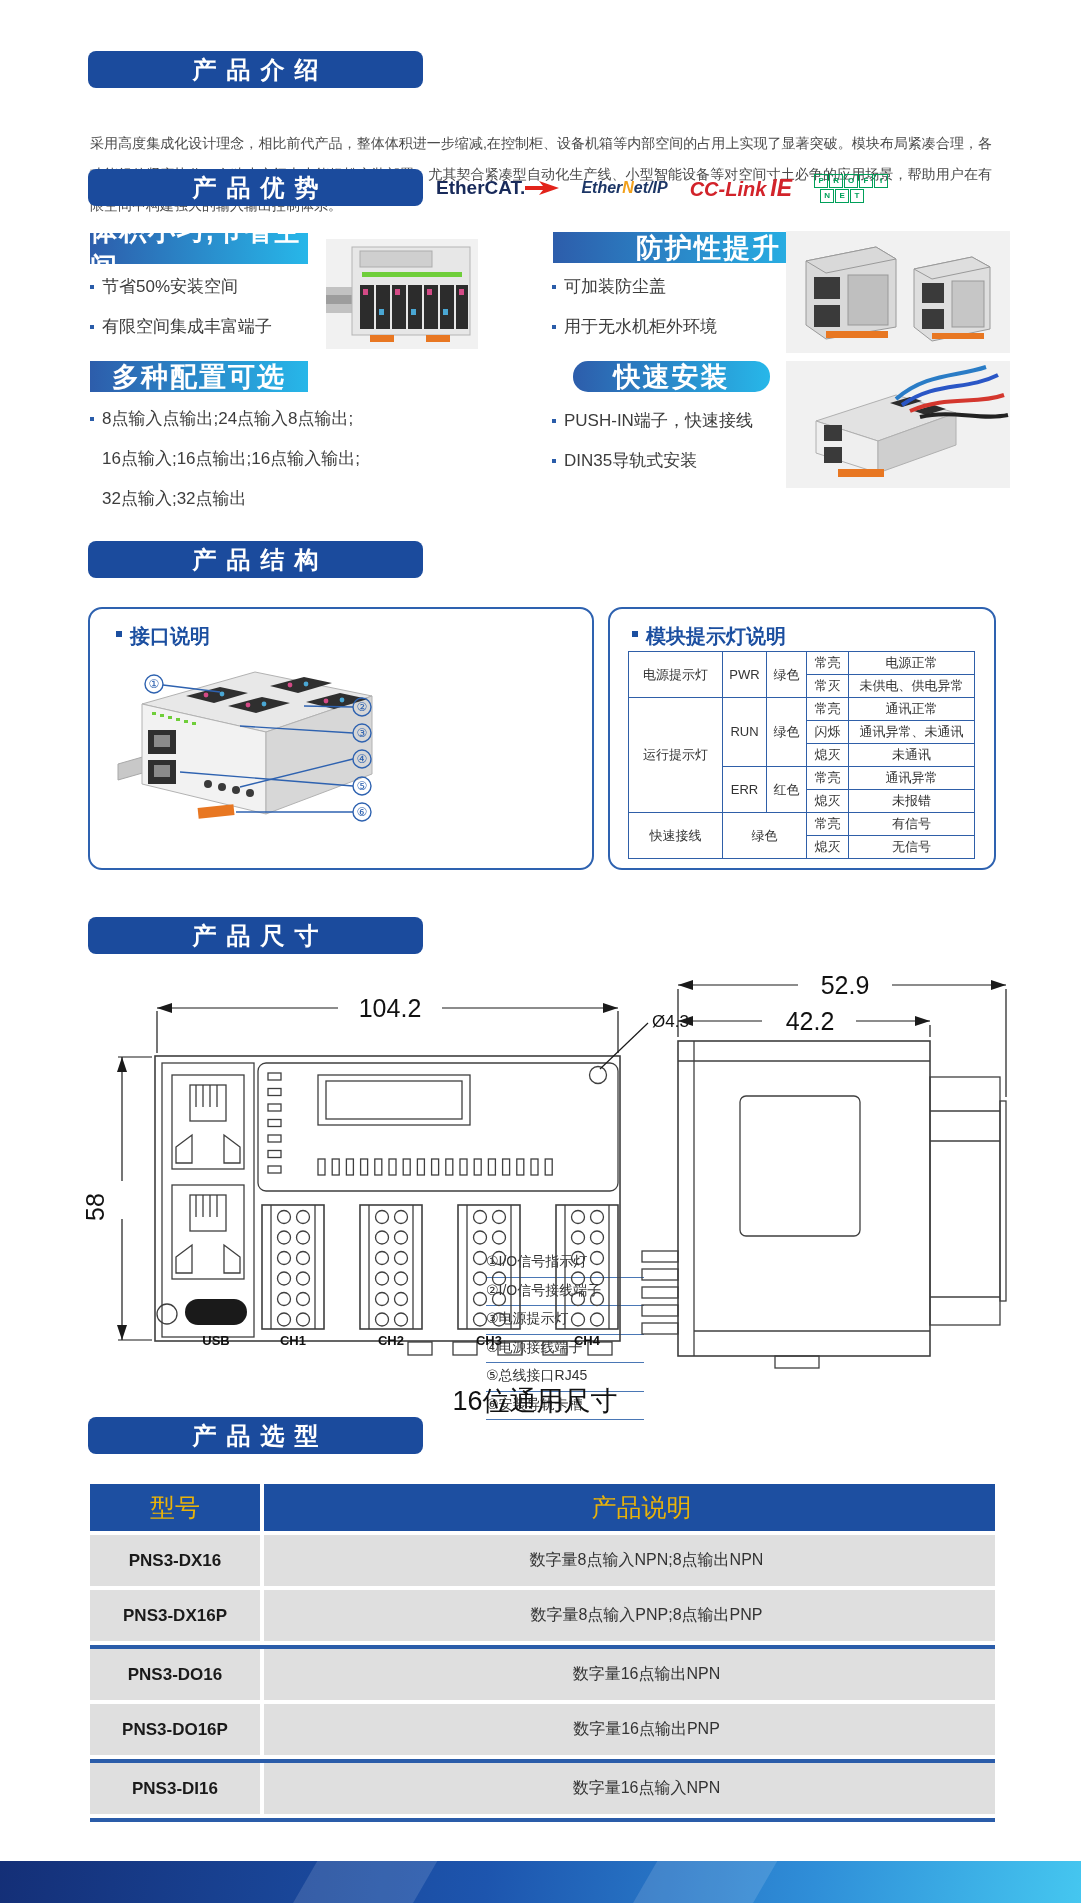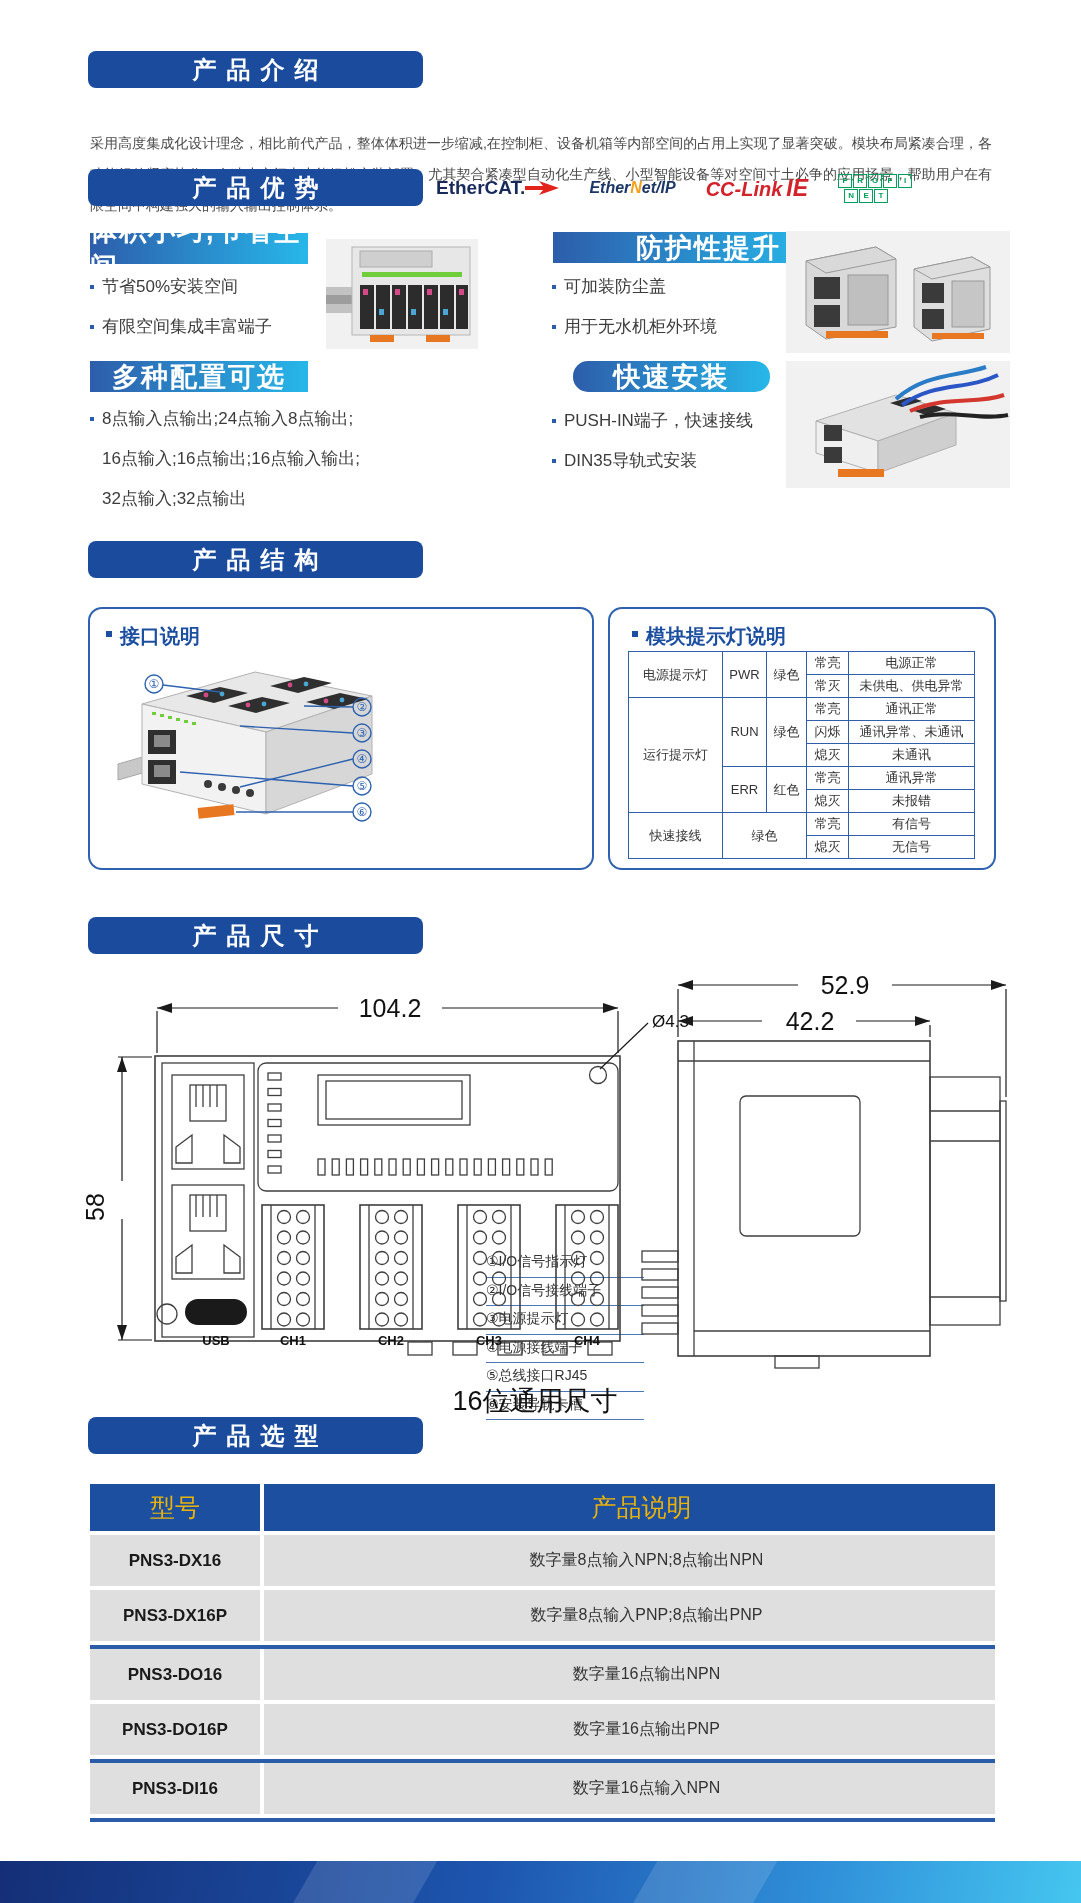--- a/index.html
+++ b/index.html
@@ -7,21 +7,21 @@
         font-family:"Liberation Sans","DejaVu Sans",sans-serif;color:#333;margin-top:11px;}
   .abs{position:absolute;}
   
   .banner{position:absolute;left:88px;width:335px;height:37px;background:#1b4b9d;border-radius:8px;
           color:#fff;font-size:24px;font-weight:bold;letter-spacing:10px;display:flex;
           align-items:center;justify-content:center;text-indent:10px;}
   
   .intro{position:absolute;left:90px;top:103px;width:902px;font-size:14px;line-height:31px;
          color:#4a4a4a;text-align:justify;}
   
-  .logos{position:absolute;left:436px;top:157px;height:40px;display:flex;align-items:center;gap:30px;}
+  .logos{position:absolute;left:436px;top:157px;height:40px;display:flex;align-items:center;gap:22px;}
   .lg-ec{font-size:19px;font-weight:bold;color:#182a5a;display:flex;align-items:center;}
   .lg-eip{font-size:16px;font-weight:bold;color:#1c3666;font-style:italic;}
   .lg-eip .n{color:#f2a11c;}
   .lg-cc{font-size:20px;font-weight:bold;font-style:italic;color:#d2232a;}
   .lg-cc .ie{font-size:23px;margin-left:4px;}
   .lg-pn{display:flex;flex-direction:column;gap:1px;}
   .lg-pn .row{display:flex;gap:1px;}
   .lg-pn .row.r2{margin-left:6px;}
   .lg-pn .cell{width:12px;height:12px;border:1px solid #00a05a;color:#00a05a;font-size:8px;
                font-weight:bold;display:flex;align-items:center;justify-content:center;}
@@ -197,21 +197,21 @@
         <path d="M134,56 C166,48 196,60 222,54" stroke="#222222"></path>
         <path d="M110,38 C140,12 170,16 200,6" stroke="#2a7cc6"></path>
       </g>
       <rect x="52" y="108" width="46" height="8" fill="#e87722"></rect>
     </svg>
   </div>
 
   <div class="banner" style="top:530px;">产品结构</div>
 
   <div class="sbox" style="left:88px;top:596px;width:502px;height:259px;">
-    <div class="sbox-title" style="left:16px;top:14px;">接口说明</div>
+    <div class="sbox-title" style="left:26px;top:14px;">接口说明</div>
     <div class="legend">
       <div class="leg"><span>①</span><span>I/O信号指示灯</span></div>
       <div class="leg"><span>②</span><span>I/O信号接线端子</span></div>
       <div class="leg"><span>③</span><span>电源提示灯</span></div>
       <div class="leg"><span>④</span><span>电源接线端子</span></div>
       <div class="leg"><span>⑤</span><span>总线接口RJ45</span></div>
       <div class="leg"><span>⑥</span><span>安装导轨卡槽</span></div>
     </div>
     <svg width="390" height="230" viewBox="0 0 390 230" style="position:absolute;left:0;top:25px;">
 

